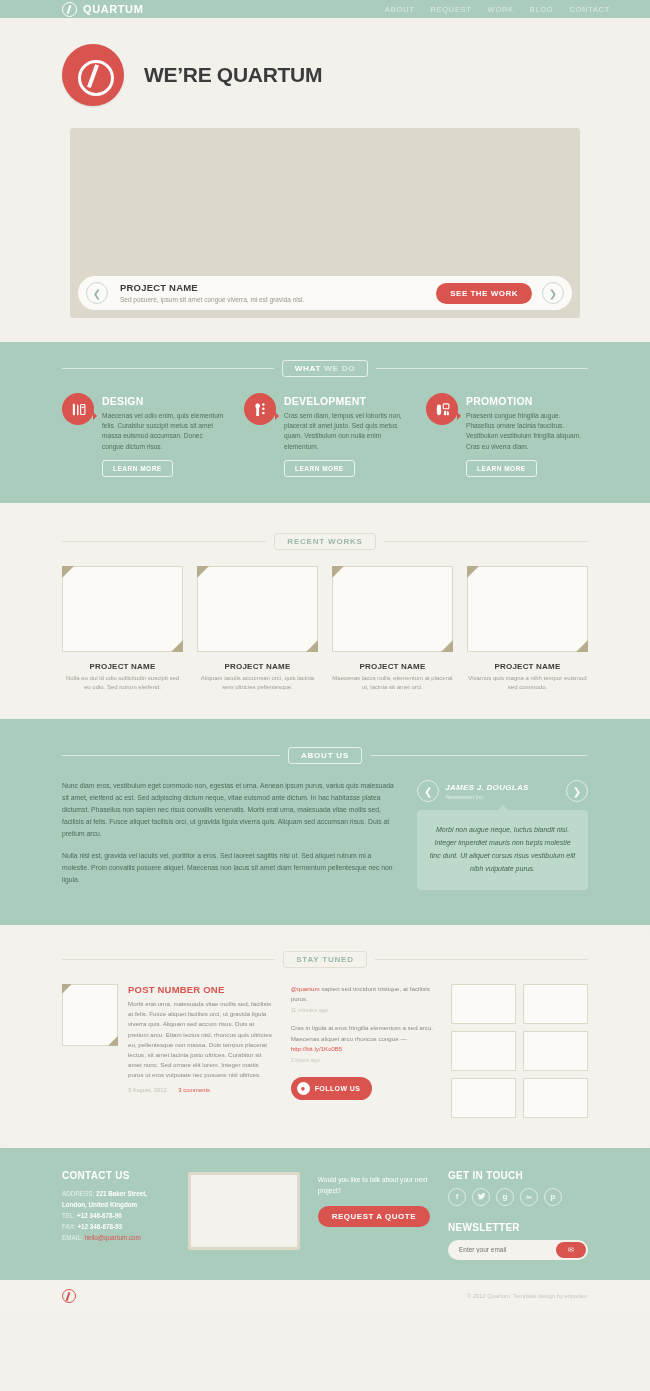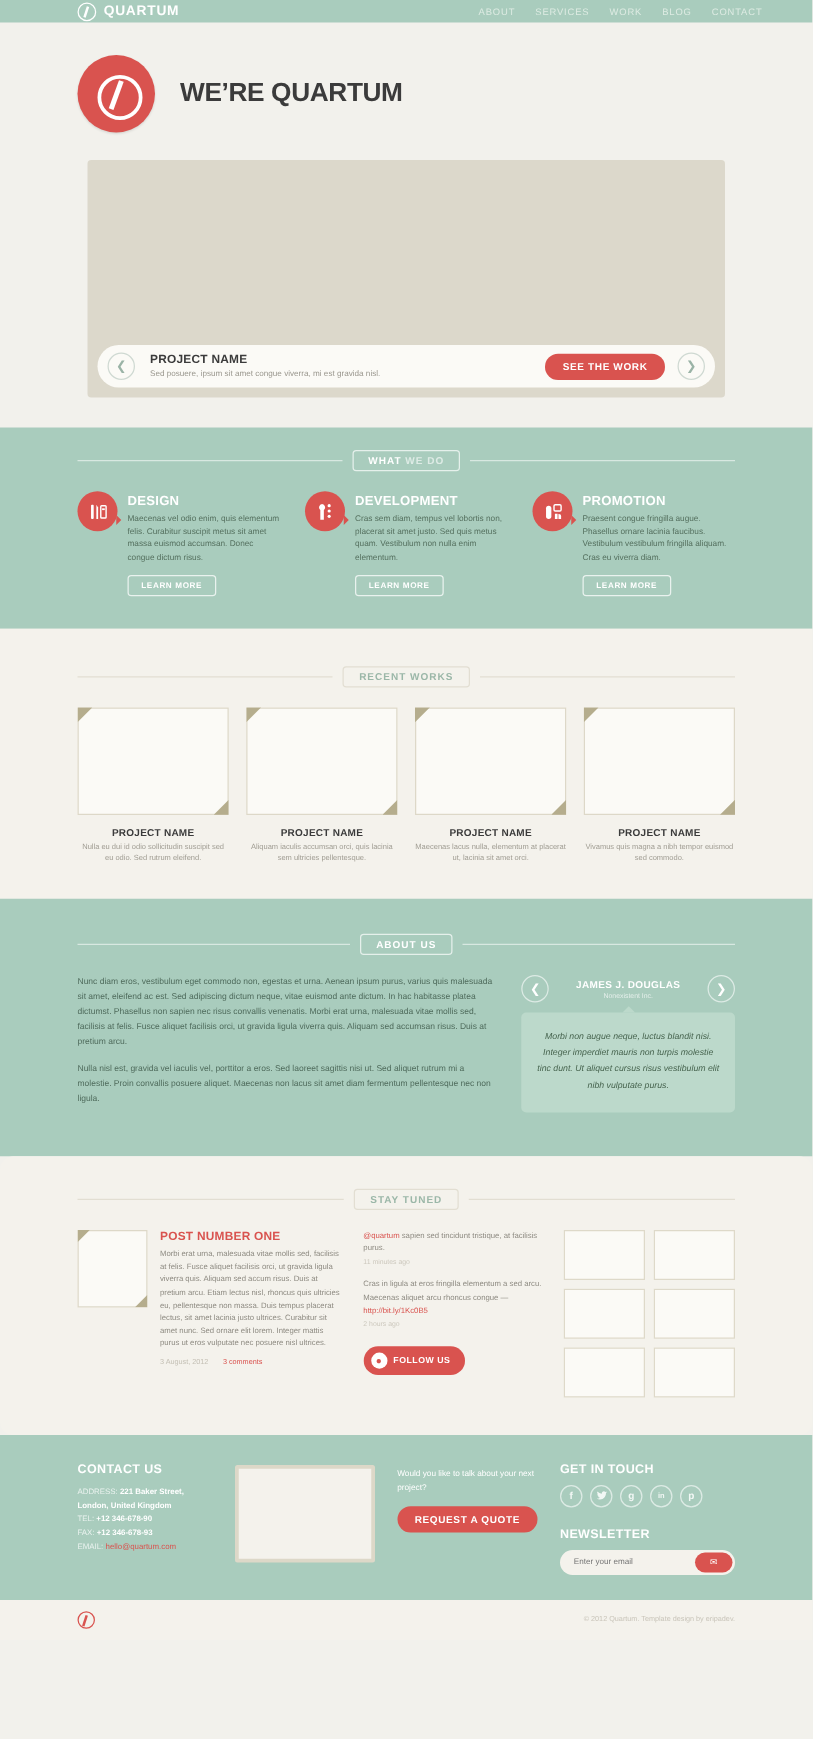--- a/index.html
+++ b/index.html
@@ -153,22 +153,23 @@
   .about-row { display: flex; gap: 22px; }
   .about-col { flex: 1.95; }
   .about-col p {
     font-size: 6.8px; color: #4f6b5c; line-height: 1.78; margin-bottom: 9px;
   }
   .testi-col { flex: 1; }
   .testi-head {
     display: flex; align-items: center; gap: 6px; margin-bottom: 8px;
   }
   .testi-name {
-    flex: 1; text-align: center; color: #fff; font-weight: bold; font-size: 8px;
+    flex: 1; text-align: left; color: #fff; font-weight: bold; font-size: 8px;
     letter-spacing: 0.3px;
+    font-style: italic;
   }
   .testi-role {
     display: block; font-weight: normal; font-size: 5.5px;
     color: rgba(255,255,255,0.7); margin-top: 2px; letter-spacing: 0;
   }
   .circ-btn.light-arrow {
     border-color: rgba(255,255,255,0.6); color: #fff;
   }
   .bubble {
     background: #bcd9cb; border-radius: 4px; padding: 14px 12px;
@@ -285,21 +286,21 @@
 
 <div class="page">
 
   <div class="topbar">
     <div class="brand">
       <span class="brand-mark"></span>
       <span class="brand-name">QUARTUM</span>
     </div>
     <nav class="topnav">
       <a href="#">ABOUT</a>
-      <a href="#">SERVICES</a>
+      <a href="#">REQUEST</a>
       <a href="#">WORK</a>
       <a href="#">BLOG</a>
       <a href="#">CONTACT</a>
     </nav>
   </div>
 
   <div class="hero">
     <div class="hero-logo"></div>
     <div class="hero-title">
       <div>WE’RE QUARTUM</div>

